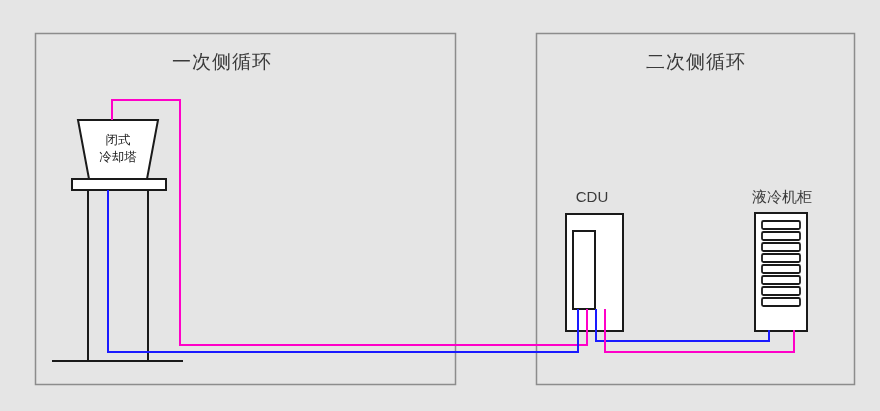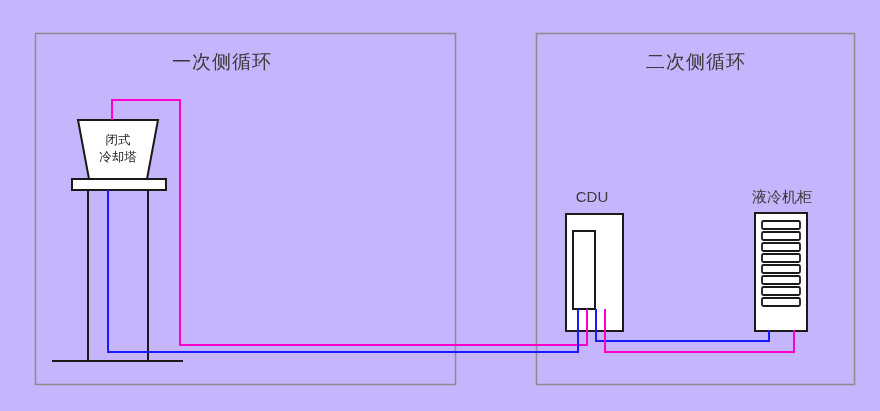--- a/index.html
+++ b/index.html
@@ -3,21 +3,21 @@
 <meta charset="utf-8">
 <style>
   html, body {
     margin: 0;
     padding: 0;
     background: #ffffff;
   }
   .stage {
     width: 880px;
     height: 411px;
-    background: #c4b5fd;
+    background: #e5e5e5;
     position: relative;
     font-family: "Liberation Sans", "DejaVu Sans", sans-serif;
   }
   svg { display: block; }
   text {
     font-family: "Liberation Sans", "DejaVu Sans", sans-serif;
   }
   .loop-title {
     font-size: 19px;
     fill: #3a3a3a;

